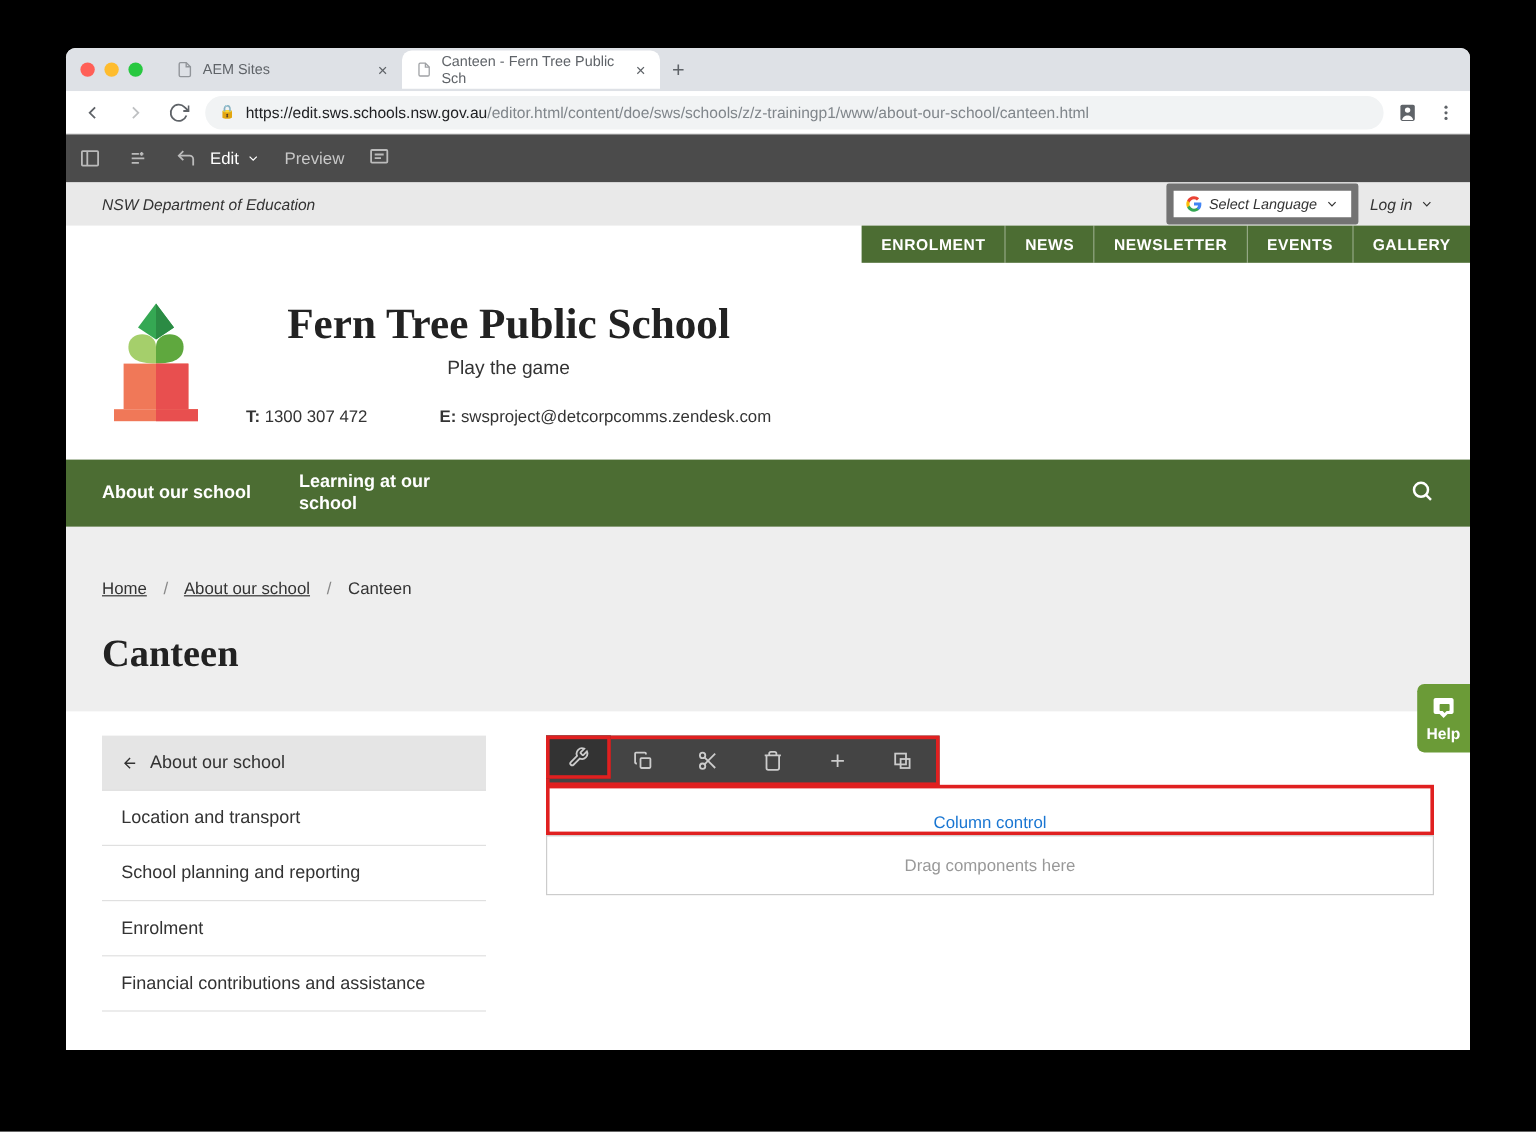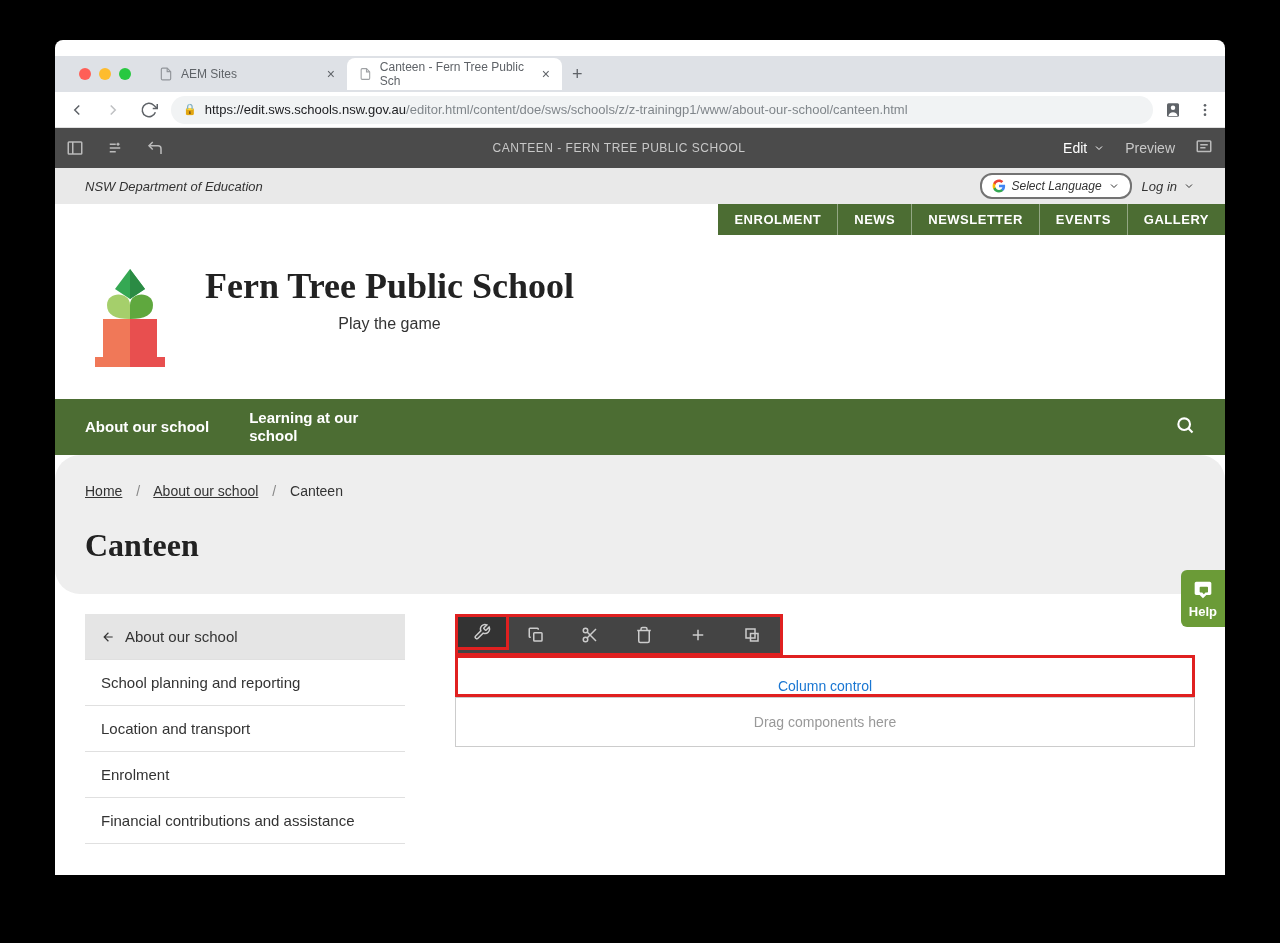--- a/index.html
+++ b/index.html
@@ -1,20 +1,20 @@
 <!DOCTYPE html>
 <html><head>
 <meta charset="utf-8">
 <style>
 * { margin: 0; padding: 0; box-sizing: border-box; }
 body { background: #000; font-family: -apple-system, BlinkMacSystemFont, "Segoe UI", Arial, sans-serif; width: 1280px; height: 943px; overflow: hidden; }
 .browser-window { position: absolute; left: 55px; top: 40px; width: 1170px; height: 835px; background: #fff; border-radius: 8px 8px 0 0; overflow: hidden; box-shadow: 0 10px 40px rgba(0,0,0,0.5); }
 
 
-.tab-bar { height: 36px; background: #dee1e6; display: flex; align-items: center; padding-left: 24px; margin-top: 16px; }
+.tab-bar { height: 36px; background: #dee1e6; display: flex; align-items: center; padding-left: 12px; }
 .traffic-lights { display: flex; gap: 8px; margin-right: 16px; }
 .traffic-light { width: 12px; height: 12px; border-radius: 50%; }
 .tl-red { background: #ff5f57; }
 .tl-yellow { background: #febc2e; }
 .tl-green { background: #28c840; }
 .tab { display: flex; align-items: center; gap: 8px; padding: 0 12px; height: 32px; font-size: 12px; color: #5f6368; border-radius: 8px 8px 0 0; min-width: 200px; max-width: 215px; }
 .tab.active { background: #fff; }
 .tab .doc-icon { width: 14px; height: 14px; opacity: 0.6; }
 .tab .close { margin-left: auto; font-size: 14px; color: #5f6368; cursor: pointer; }
 .new-tab { padding: 0 10px; font-size: 18px; color: #5f6368; cursor: pointer; }
@@ -32,21 +32,21 @@
 .aem-bar { height: 40px; background: #4b4b4b; display: flex; align-items: center; color: #c8c8c8; font-size: 12px; }
 .aem-left { display: flex; gap: 0; }
 .aem-left .aem-btn { width: 40px; height: 40px; display: flex; align-items: center; justify-content: center; cursor: pointer; }
 .aem-title { flex: 1; text-align: center; letter-spacing: 0.5px; }
 .aem-right { display: flex; align-items: center; gap: 20px; padding-right: 12px; }
 .aem-edit { color: #fff; display: flex; align-items: center; gap: 6px; font-size: 14px; }
 
 
 .gov-bar { height: 36px; background: #e9e9e9; display: flex; align-items: center; padding: 0 30px; font-size: 13px; color: #333; justify-content: space-between; font-style: italic; }
 .gov-right { display: flex; align-items: center; gap: 10px; }
-.lang-select { background: #fff; border: 2px solid #737373; padding: 4px 10px; border-radius: 12px; font-size: 12px; display: flex; align-items: center; gap: 6px; }
+.lang-select { background: #fff; border: 6px solid #737373; padding: 4px 10px; border-radius: 2px; font-size: 12px; display: flex; align-items: center; gap: 6px; }
 .login { display: flex; align-items: center; gap: 6px; font-size: 13px; color: #333; }
 
 
 .quick-nav { background: #4c6d33; display: flex; justify-content: flex-end; margin-left: auto; }
 .quick-nav-wrap { display: flex; justify-content: flex-end; }
 .qn-item { color: #fff; font-size: 13px; font-weight: 600; padding: 8px 16px; border-right: 1px solid rgba(255,255,255,0.4); letter-spacing: 0.5px; }
 .qn-item:last-child { border-right: none; }
 
 
 .site-header { padding: 30px 30px 24px; display: flex; gap: 30px; background: #fff; text-align: center; }
@@ -54,21 +54,21 @@
 .school-info h1 { font-family: Georgia, serif; font-size: 36px; font-weight: 700; color: #222; margin-bottom: 8px; }
 .school-info .tagline { font-size: 16px; color: #333; margin-bottom: 22px; }
 .contacts { display: flex; gap: 60px; font-size: 14px; color: #333; }
 
 
 .main-nav { background: #4c6d33; display: flex; align-items: center; padding: 0 30px; height: 56px; }
 .main-nav .nav-item { color: #fff; font-size: 15px; font-weight: 600; padding: 0 40px 0 0; max-width: 180px; line-height: 1.2; }
 .main-nav .search { margin-left: auto; color: #fff; font-size: 18px; }
 
 
-.content-area { background: #eee; padding: 28px 30px 30px; border-radius: 25px; }
+.content-area { background: #eee; padding: 43px 30px 30px; }
 .breadcrumb { font-size: 14px; color: #333; margin-bottom: 28px; }
 .breadcrumb a { color: #333; text-decoration: underline; }
 .breadcrumb .sep { margin: 0 10px; color: #888; }
 .page-title { font-family: Georgia, serif; font-size: 32px; font-weight: 700; color: #222; }
 
 
 .content-cols { display: flex; background: #fff; padding: 20px 30px 40px; gap: 50px; }
 .sidenav { width: 320px; }
 .sidenav-item { padding: 14px 16px; font-size: 15px; color: #333; border-bottom: 1px solid #e0e0e0; cursor: pointer; }
 .sidenav-item.active { background: #e5e5e5; display: flex; align-items: center; gap: 10px; }
@@ -175,21 +175,20 @@
             <line x1="14" y1="7" x2="18" y2="7"></line>
           </svg>
         </div>
       <div class="aem-btn">
           <svg width="18" height="18" viewBox="0 0 24 24" fill="none" stroke="#bbb" stroke-width="2">
             <polyline points="9 14 4 9 9 4"></polyline>
             <path d="M20 20v-7a4 4 0 0 0-4-4H4"></path>
           </svg>
         </div>
     </div>
-    <div class="aem-title">CANTEEN - FERN TREE PUBLIC SCHOOL</div>
     <div class="aem-right">
       <div class="aem-edit">
           <span>Edit</span>
           <svg width="12" height="12" viewBox="0 0 24 24" fill="none" stroke="currentColor" stroke-width="2">
             <polyline points="6 9 12 15 18 9"></polyline>
           </svg>
         </div>
       <div style="font-size:14px">Preview</div>
       <div><svg width="18" height="18" viewBox="0 0 24 24" fill="none" stroke="#bbb" stroke-width="2">
             <rect x="3" y="4" width="18" height="14" rx="1"></rect>
@@ -242,20 +241,24 @@
         <path d="M68 40 C68 26 45 26 45 40 L45 54 C60 54 68 50 68 40 Z" fill="#5fa83e"></path>
         <rect x="18" y="54" width="54" height="38" fill="#f07858"></rect>
         <rect x="45" y="54" width="27" height="38" fill="#e84f4f"></rect>
         <rect x="10" y="92" width="70" height="10" fill="#f07858"></rect>
         <rect x="45" y="92" width="35" height="10" fill="#e84f4f"></rect>
       </svg>
     </div>
     <div class="school-info">
       <h1>Fern Tree Public School</h1>
       <div class="tagline">Play the game</div>
+      <div class="contacts">
+        <div><b>T:</b> <span>1300 307 472</span></div>
+        <div><b>E:</b> <span>swsproject@detcorpcomms.zendesk.com</span></div>
+      </div>
     </div>
   </div>
 
   <div class="main-nav">
     <div class="nav-item">About our school</div>
     <div class="nav-item">Learning at our school</div>
     <div class="search"><svg width="20" height="20" viewBox="0 0 24 24" fill="none" stroke="currentColor" stroke-width="2.5">
           <circle cx="11" cy="11" r="7"></circle>
           <line x1="21" y1="21" x2="16" y2="16"></line>
         </svg></div>
@@ -273,22 +276,22 @@
   </div>
 
   <div class="content-cols">
     <div class="sidenav">
       <div class="sidenav-item active">
         <svg width="14" height="14" viewBox="0 0 24 24" fill="currentColor">
             <path d="M20 11H7.8l5.6-5.6L12 4l-8 8 8 8 1.4-1.4L7.8 13H20z"></path>
           </svg>
         <span>About our school</span>
       </div>
+      <div class="sidenav-item">Location and transport</div>
       <div class="sidenav-item">School planning and reporting</div>
-      <div class="sidenav-item">Location and transport</div>
       <div class="sidenav-item">Enrolment</div>
       <div class="sidenav-item">Financial contributions and assistance</div>
     </div>
 
     <div class="main-col">
       <div class="comp-toolbar">
         <div class="comp-btn active">
             <svg width="18" height="18" viewBox="0 0 24 24" stroke-width="2">
               <path d="M14.7 6.3a1 1 0 0 0 0 1.4l1.6 1.6a1 1 0 0 0 1.4 0l3.77-3.77a6 6 0 0 1-7.94 7.94l-6.91 6.91a2.12 2.12 0 0 1-3-3l6.91-6.91a6 6 0 0 1 7.94-7.94l-3.76 3.76z"></path>
             </svg>

